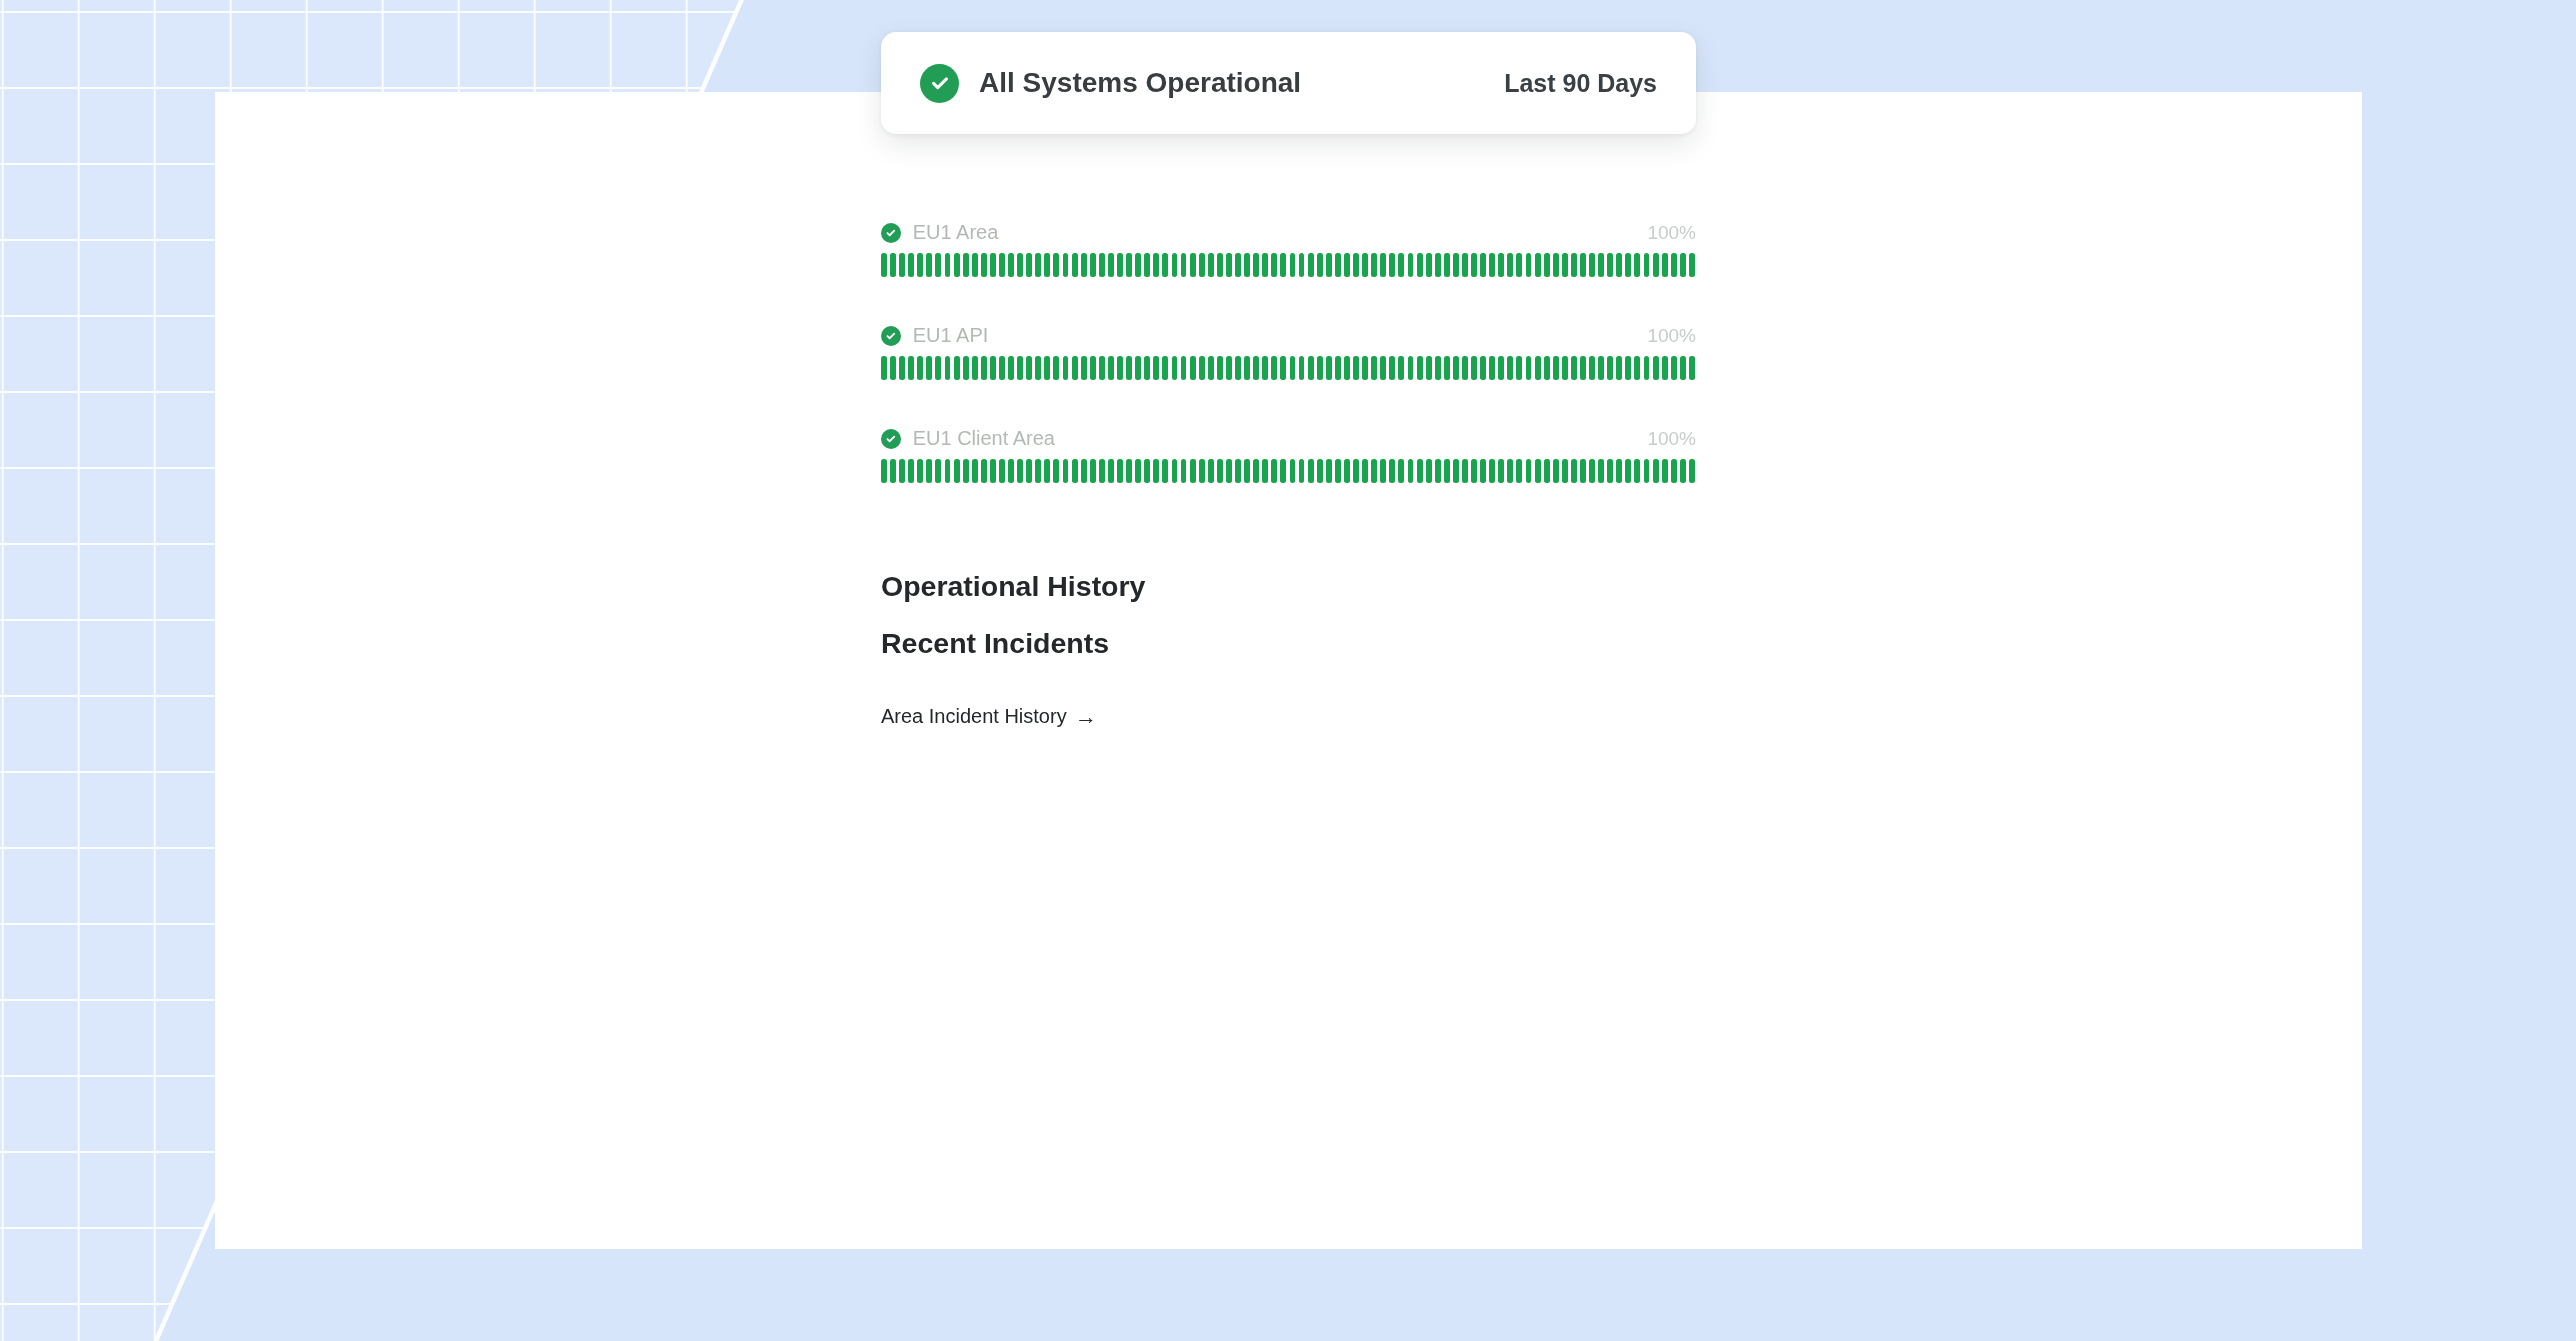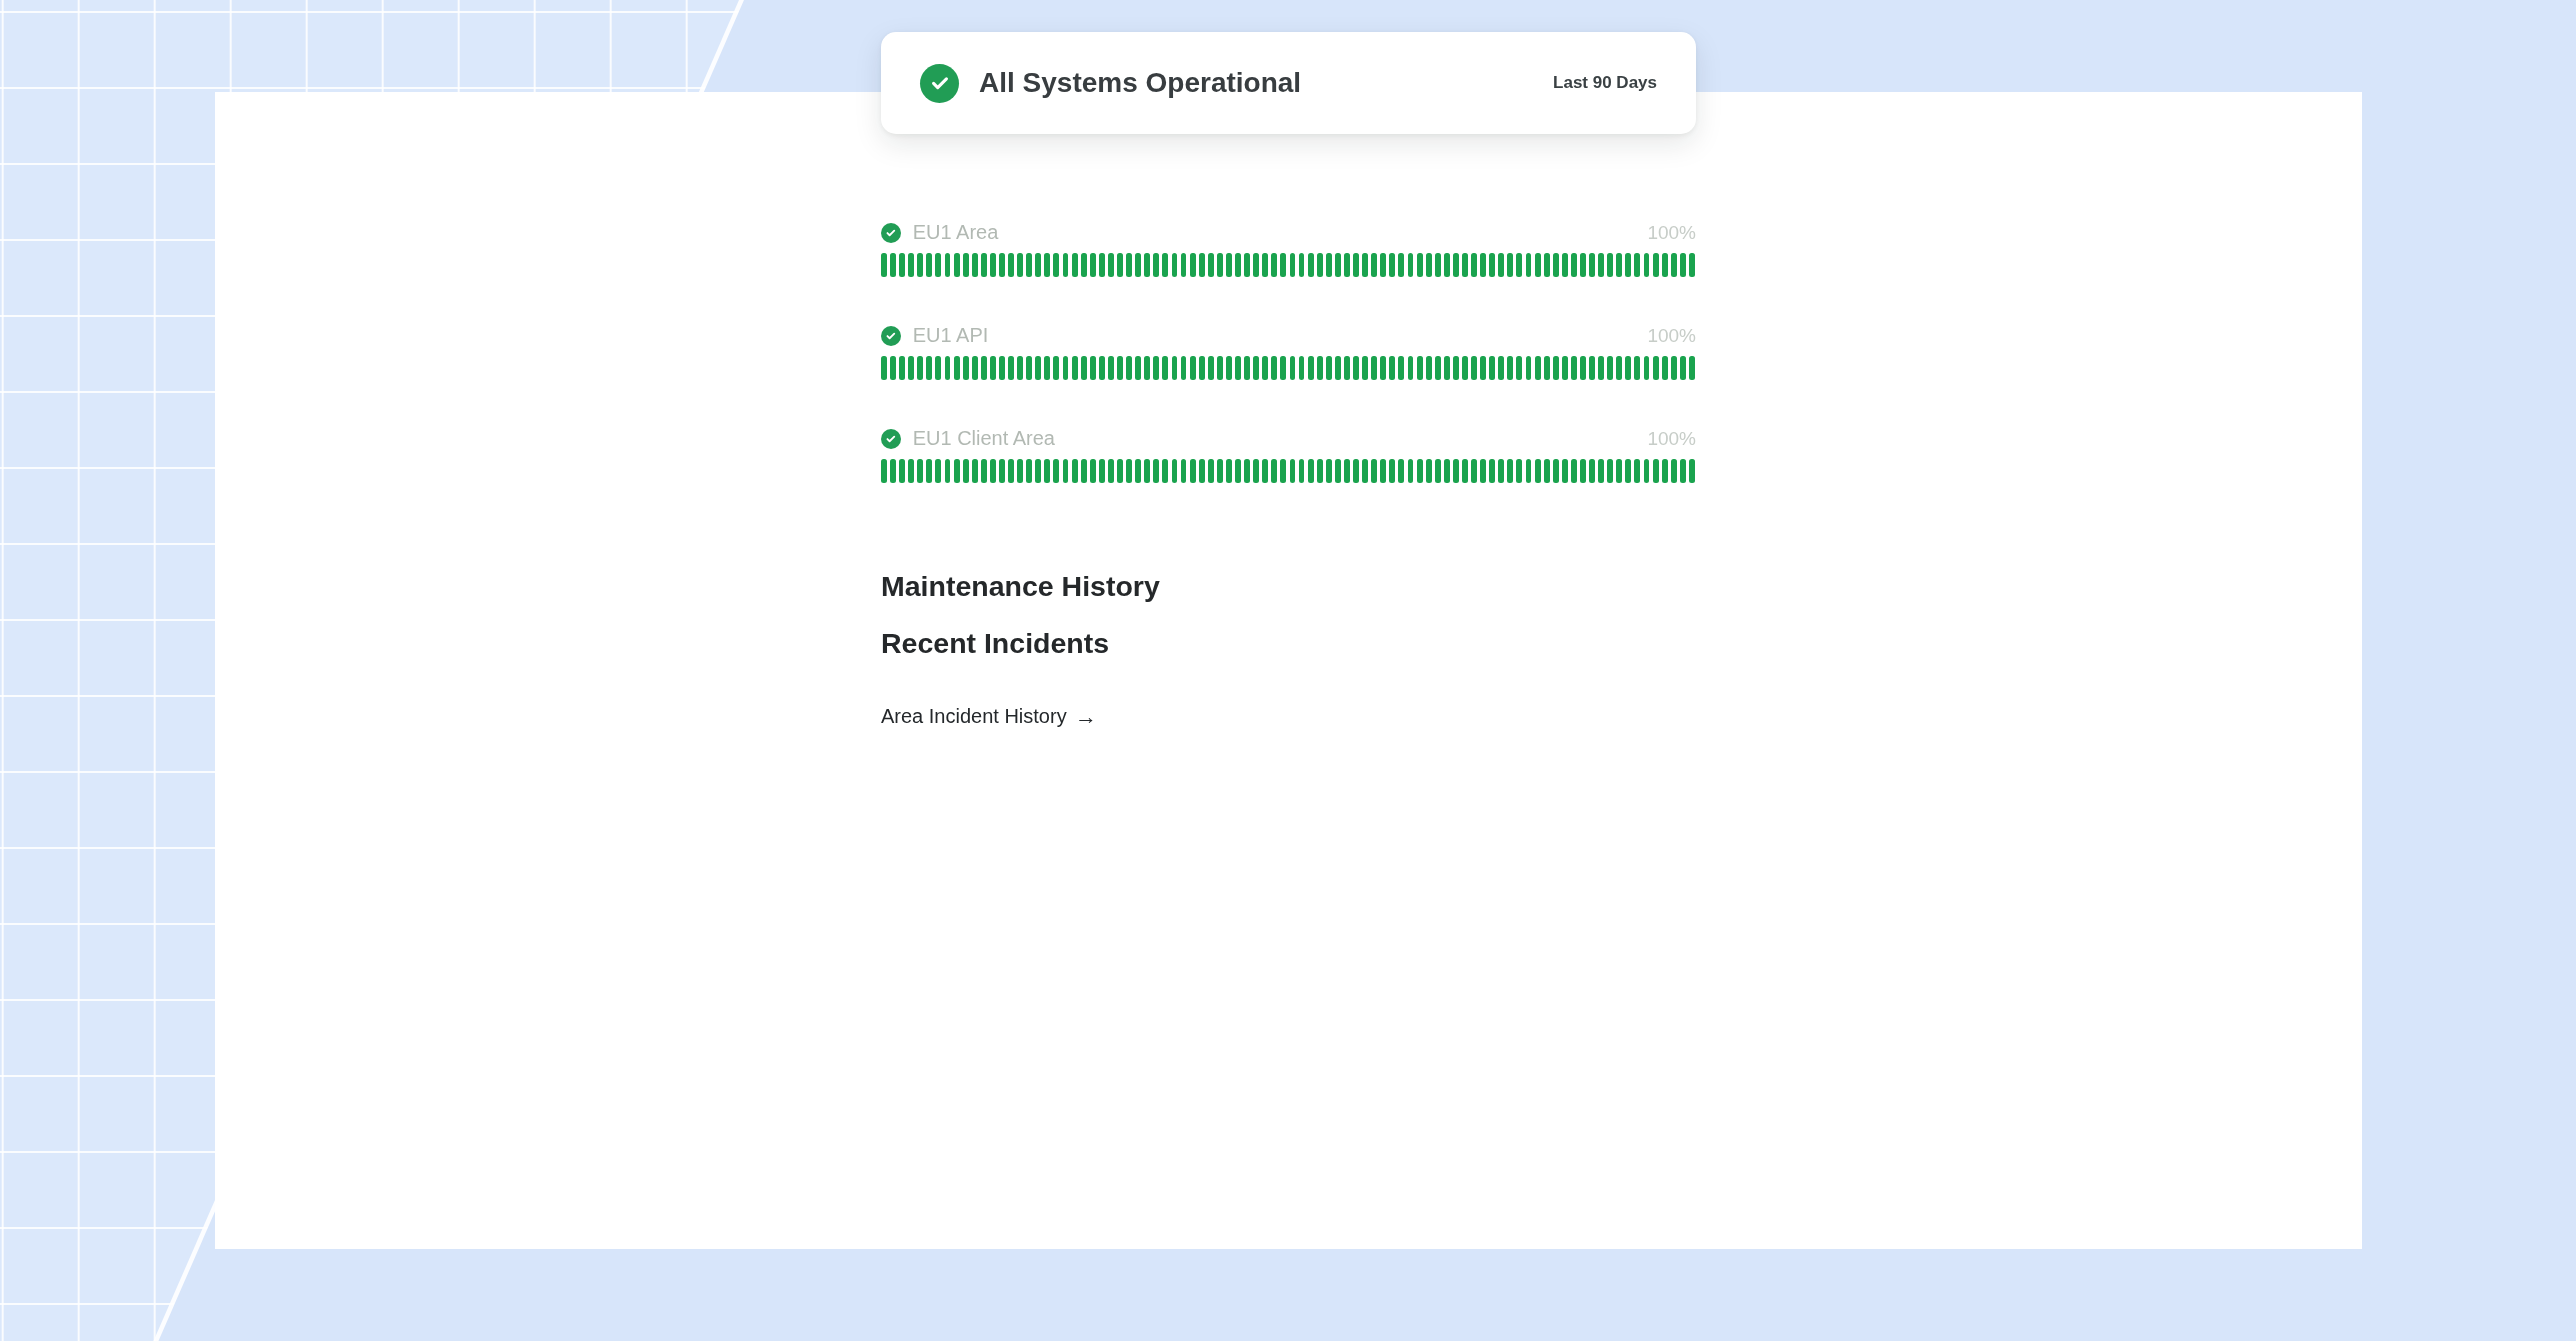--- a/index.html
+++ b/index.html
@@ -118,21 +118,21 @@
     width: 20px;
     height: 20px;
   }
   .status-message {
     color: #383d40;
     font-size: 28px;
     font-weight: 700;
   }
   .range-label {
     color: #3a4144;
-    font-size: 17px;
+    font-size: 25px;
     font-weight: 600;
   }
 
   
   .monitors { margin-top: 87px; }
   .monitor { margin-bottom: 47px; }
   .monitor-head {
     display: flex;
     align-items: center;
     height: 23.5px;
@@ -532,21 +532,21 @@
             <span class="bar" style="height: 24px;"></span>
             <span class="bar" style="height: 24px;"></span>
             <span class="bar" style="height: 24px;"></span>
             <span class="bar" style="height: 24px;"></span>
             <span class="bar" style="height: 24px;"></span>
             <span class="bar" style="height: 24px;"></span>
           </div>
   </div>
 </div>
 
-    <h2 class="section-heading heading-maintenance">Maintenance History</h2>
+    <h2 class="section-heading heading-maintenance">Operational History</h2>
 
     <h2 class="section-heading heading-incidents">Recent Incidents</h2>
 
     <a class="history-link">
       <span>Area Incident History</span>
       <span class="arrow-glyph">→</span>
     </a>
 
   </div>
 </div>

